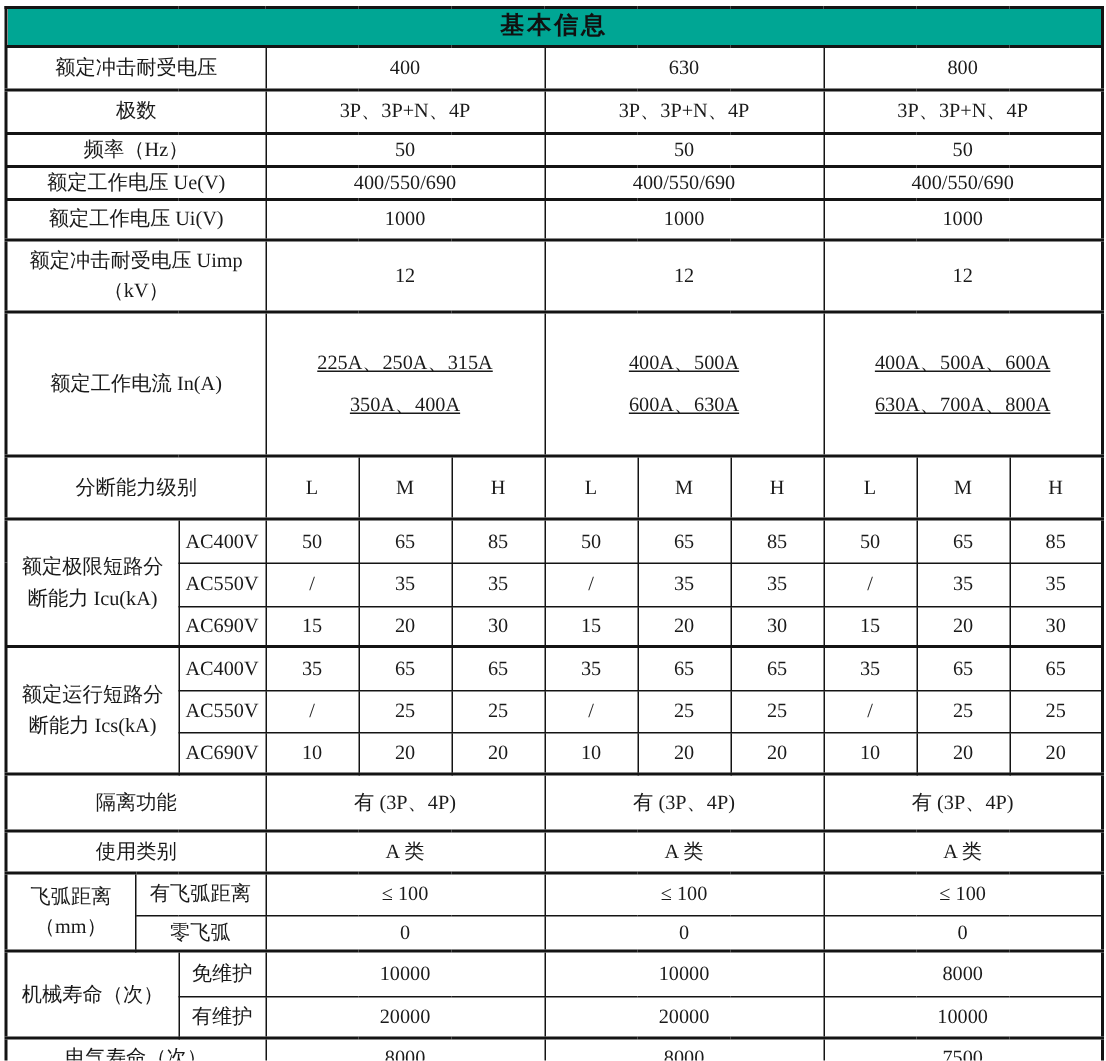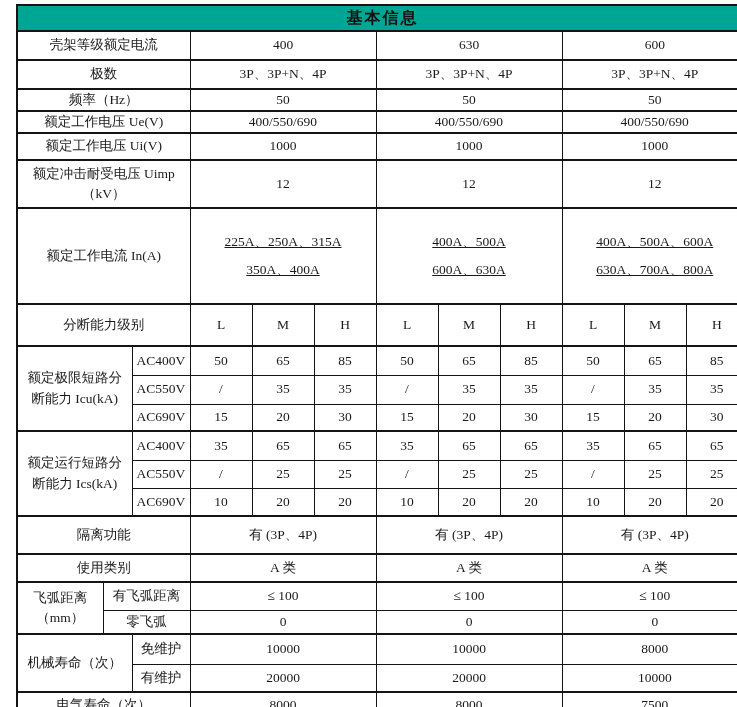--- a/index.html
+++ b/index.html
@@ -1,18 +1,18 @@
 <!DOCTYPE html>
 <html style="--header-bg: #00A694;"><head>
 <meta charset="utf-8">
 <style>
   html,body{margin:0;padding:0;background:#ffffff;}
   .page{
     width:737px;height:707px;box-sizing:border-box;
-    padding:4px 3px 0 16px;
+    padding:4px 3px 0 3px;
     font-family:"Liberation Serif","DejaVu Serif",serif;
     color:#1a1a1a;
   }
   table.spec{
     width:731px;border-collapse:collapse;table-layout:fixed;
     border:2px solid #141414;
   }
   td{
     border:1px solid #141414;
     text-align:center;vertical-align:middle;
@@ -49,24 +49,24 @@
         <col style="width:62px">
         <col style="width:62px">
 </colgroup>
 <tbody>
 
 <tr style="height:25px">
   <td class="title" colspan="12">基本信息</td>
 </tr>
 
 <tr class="hb" style="height:29px">
-  <td class="lbl" colspan="3">壳架等级额定电流</td>
+  <td class="lbl" colspan="3">额定冲击耐受电压</td>
   <td colspan="3">400</td>
   <td colspan="3">630</td>
-  <td colspan="3">600</td>
+  <td colspan="3">800</td>
 </tr>
 
 <tr class="hb" style="height:29px">
   <td class="lbl" colspan="3">极数</td>
   <td colspan="3">3P、3P+N、4P</td>
   <td colspan="3">3P、3P+N、4P</td>
   <td colspan="3">3P、3P+N、4P</td>
 </tr>
 
 <tr class="hb" style="height:18px">

